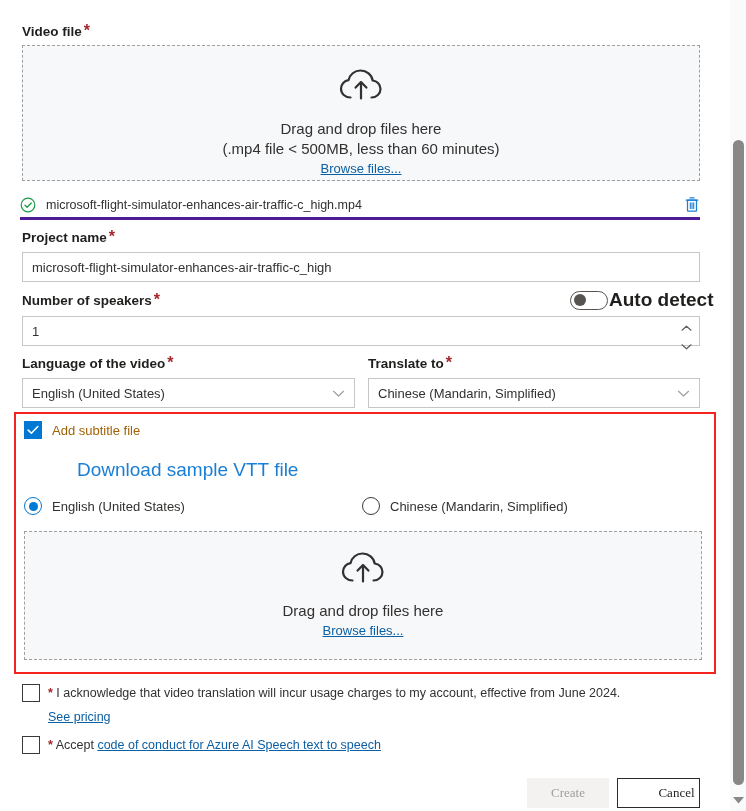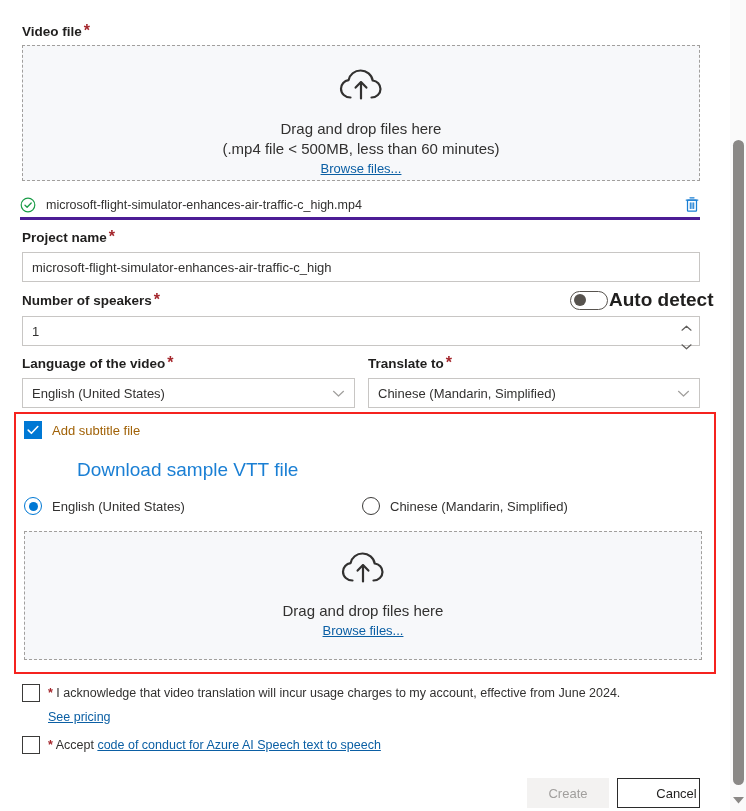--- a/index.html
+++ b/index.html
@@ -176,20 +176,21 @@
   }
   .inline-link {
     color: #0b5fa4; text-decoration: underline; cursor: pointer;
   }
 
   
   .btn {
     font-size: 13px;
     display: flex; align-items: center; justify-content: center;
     cursor: pointer;
+    font-family: Liberation Serif, serif;
   }
   .btn-primary-disabled {
     background: #f3f2f1;
     color: #a19f9d;
     border: 1px solid #f3f2f1;
     cursor: default;
   }
   .btn-default {
     background: #ffffff;
     color: #201f1e;

